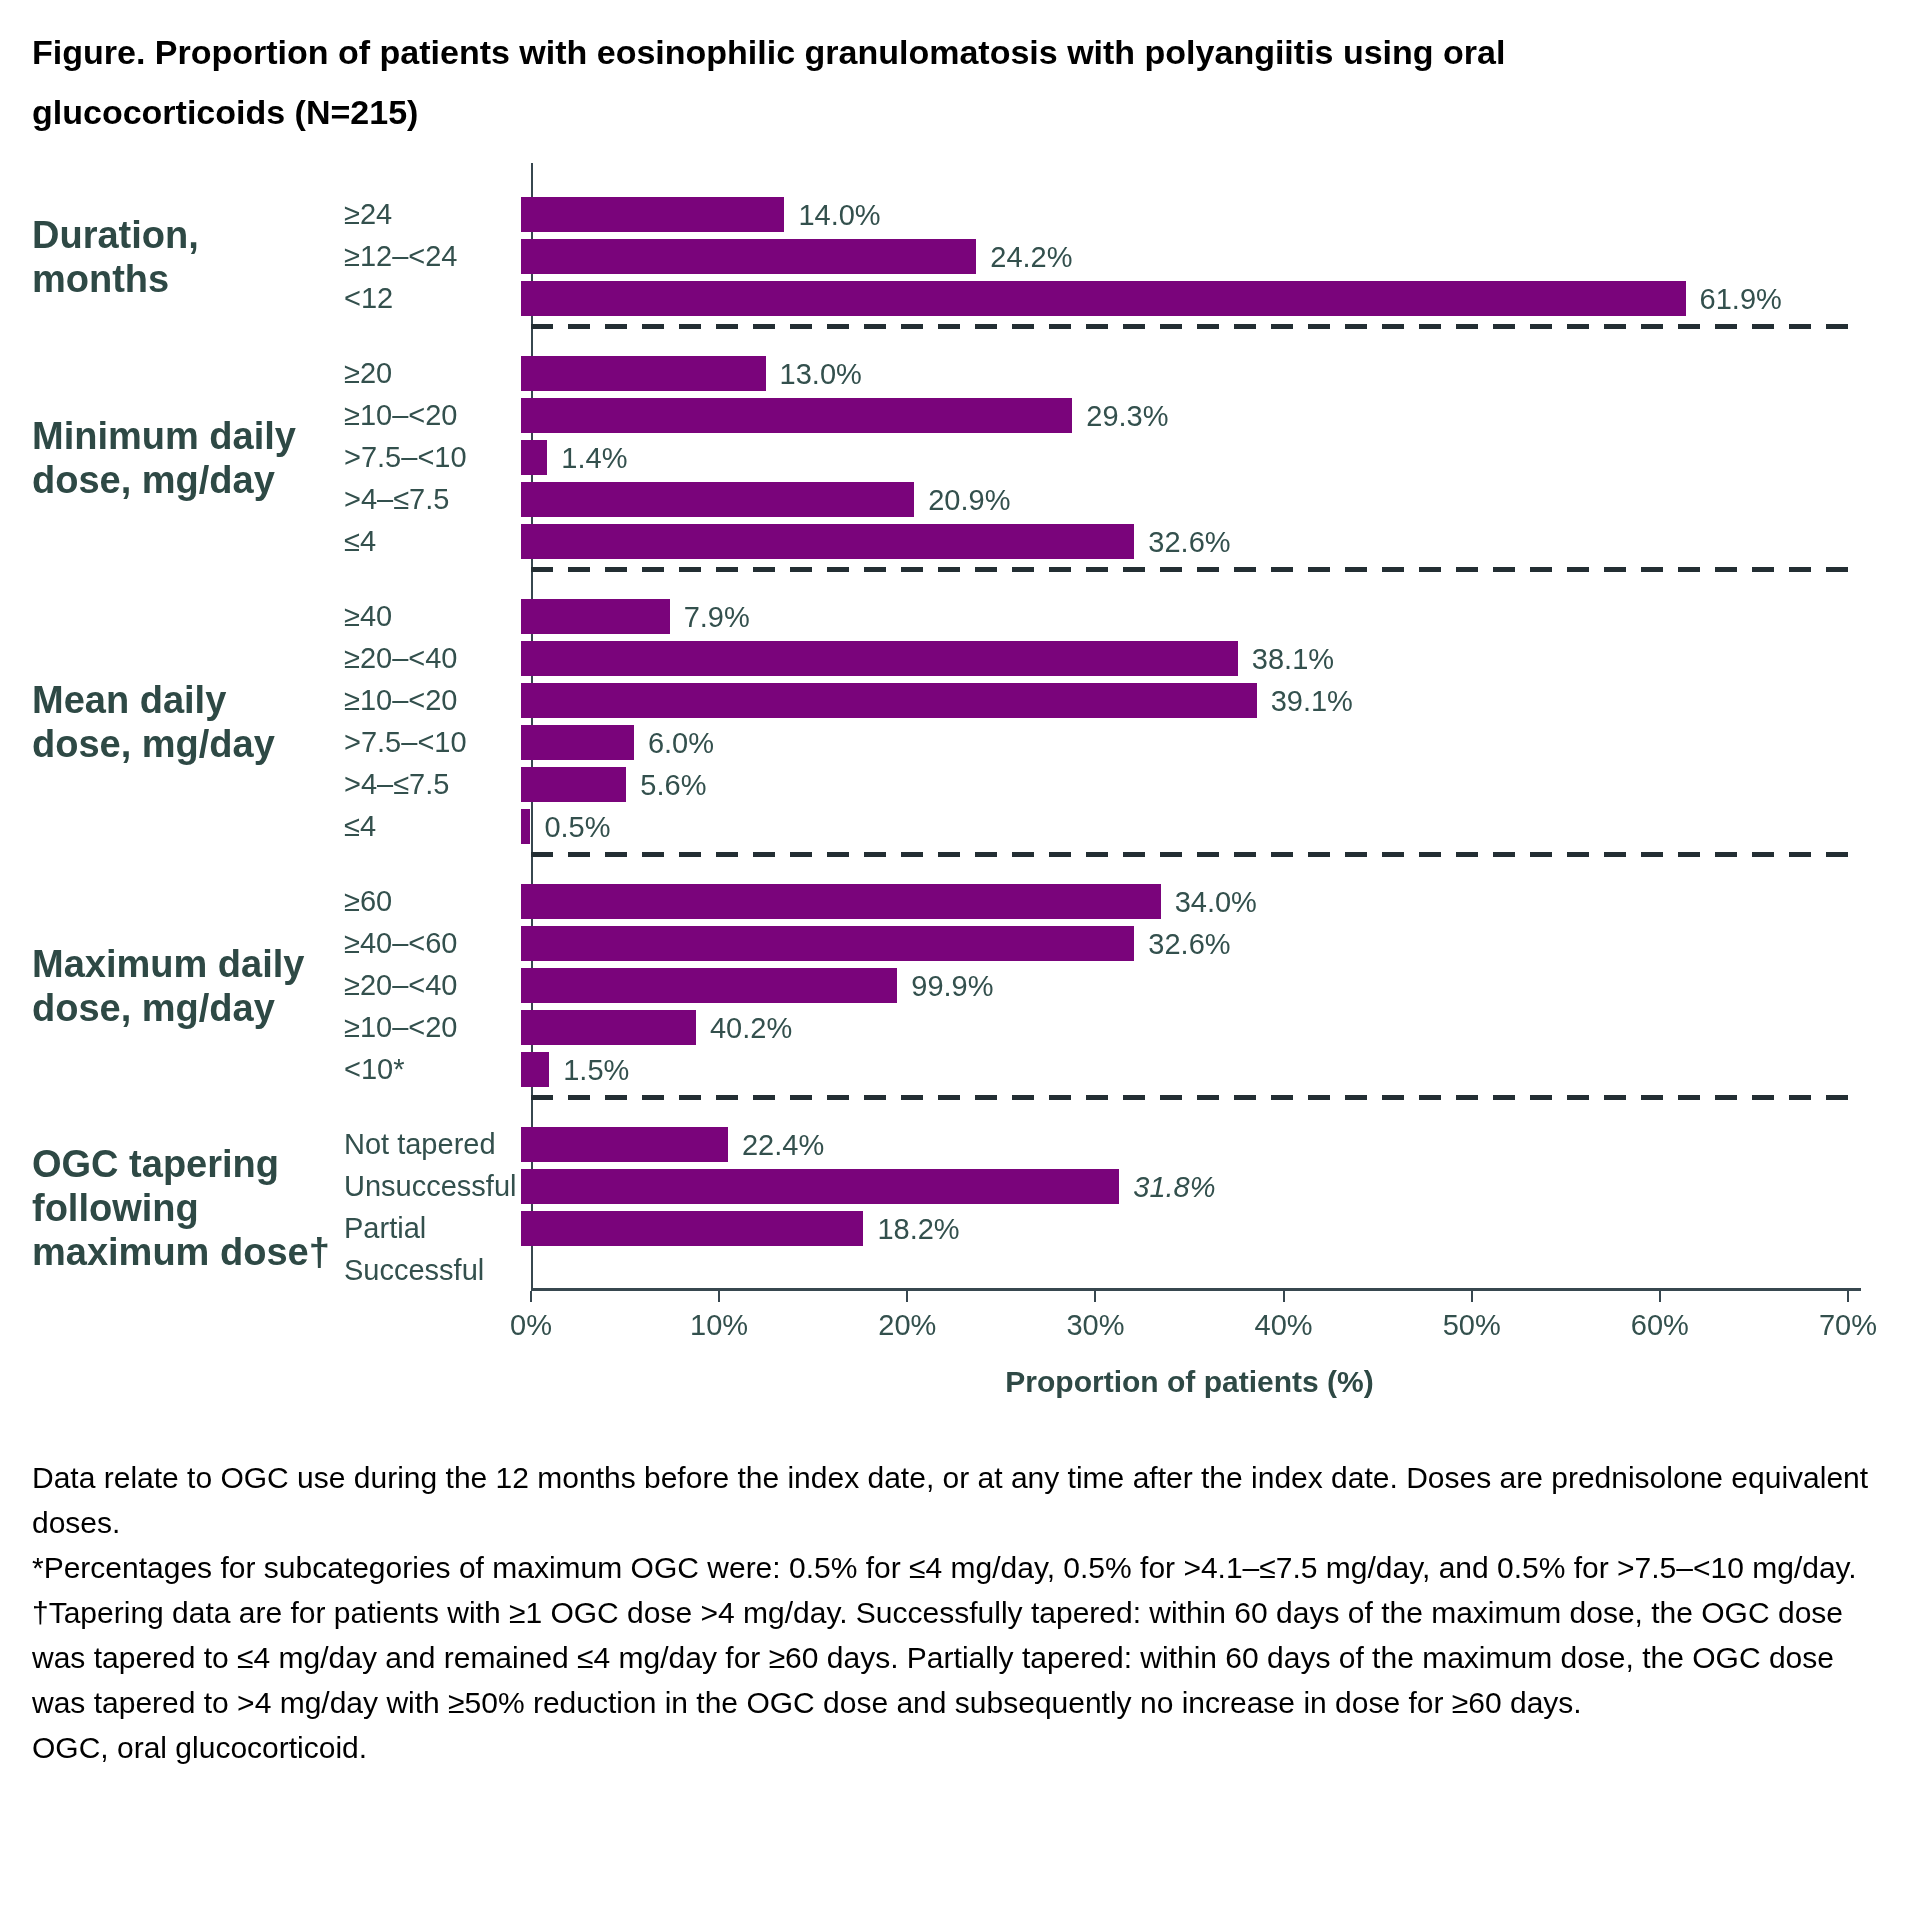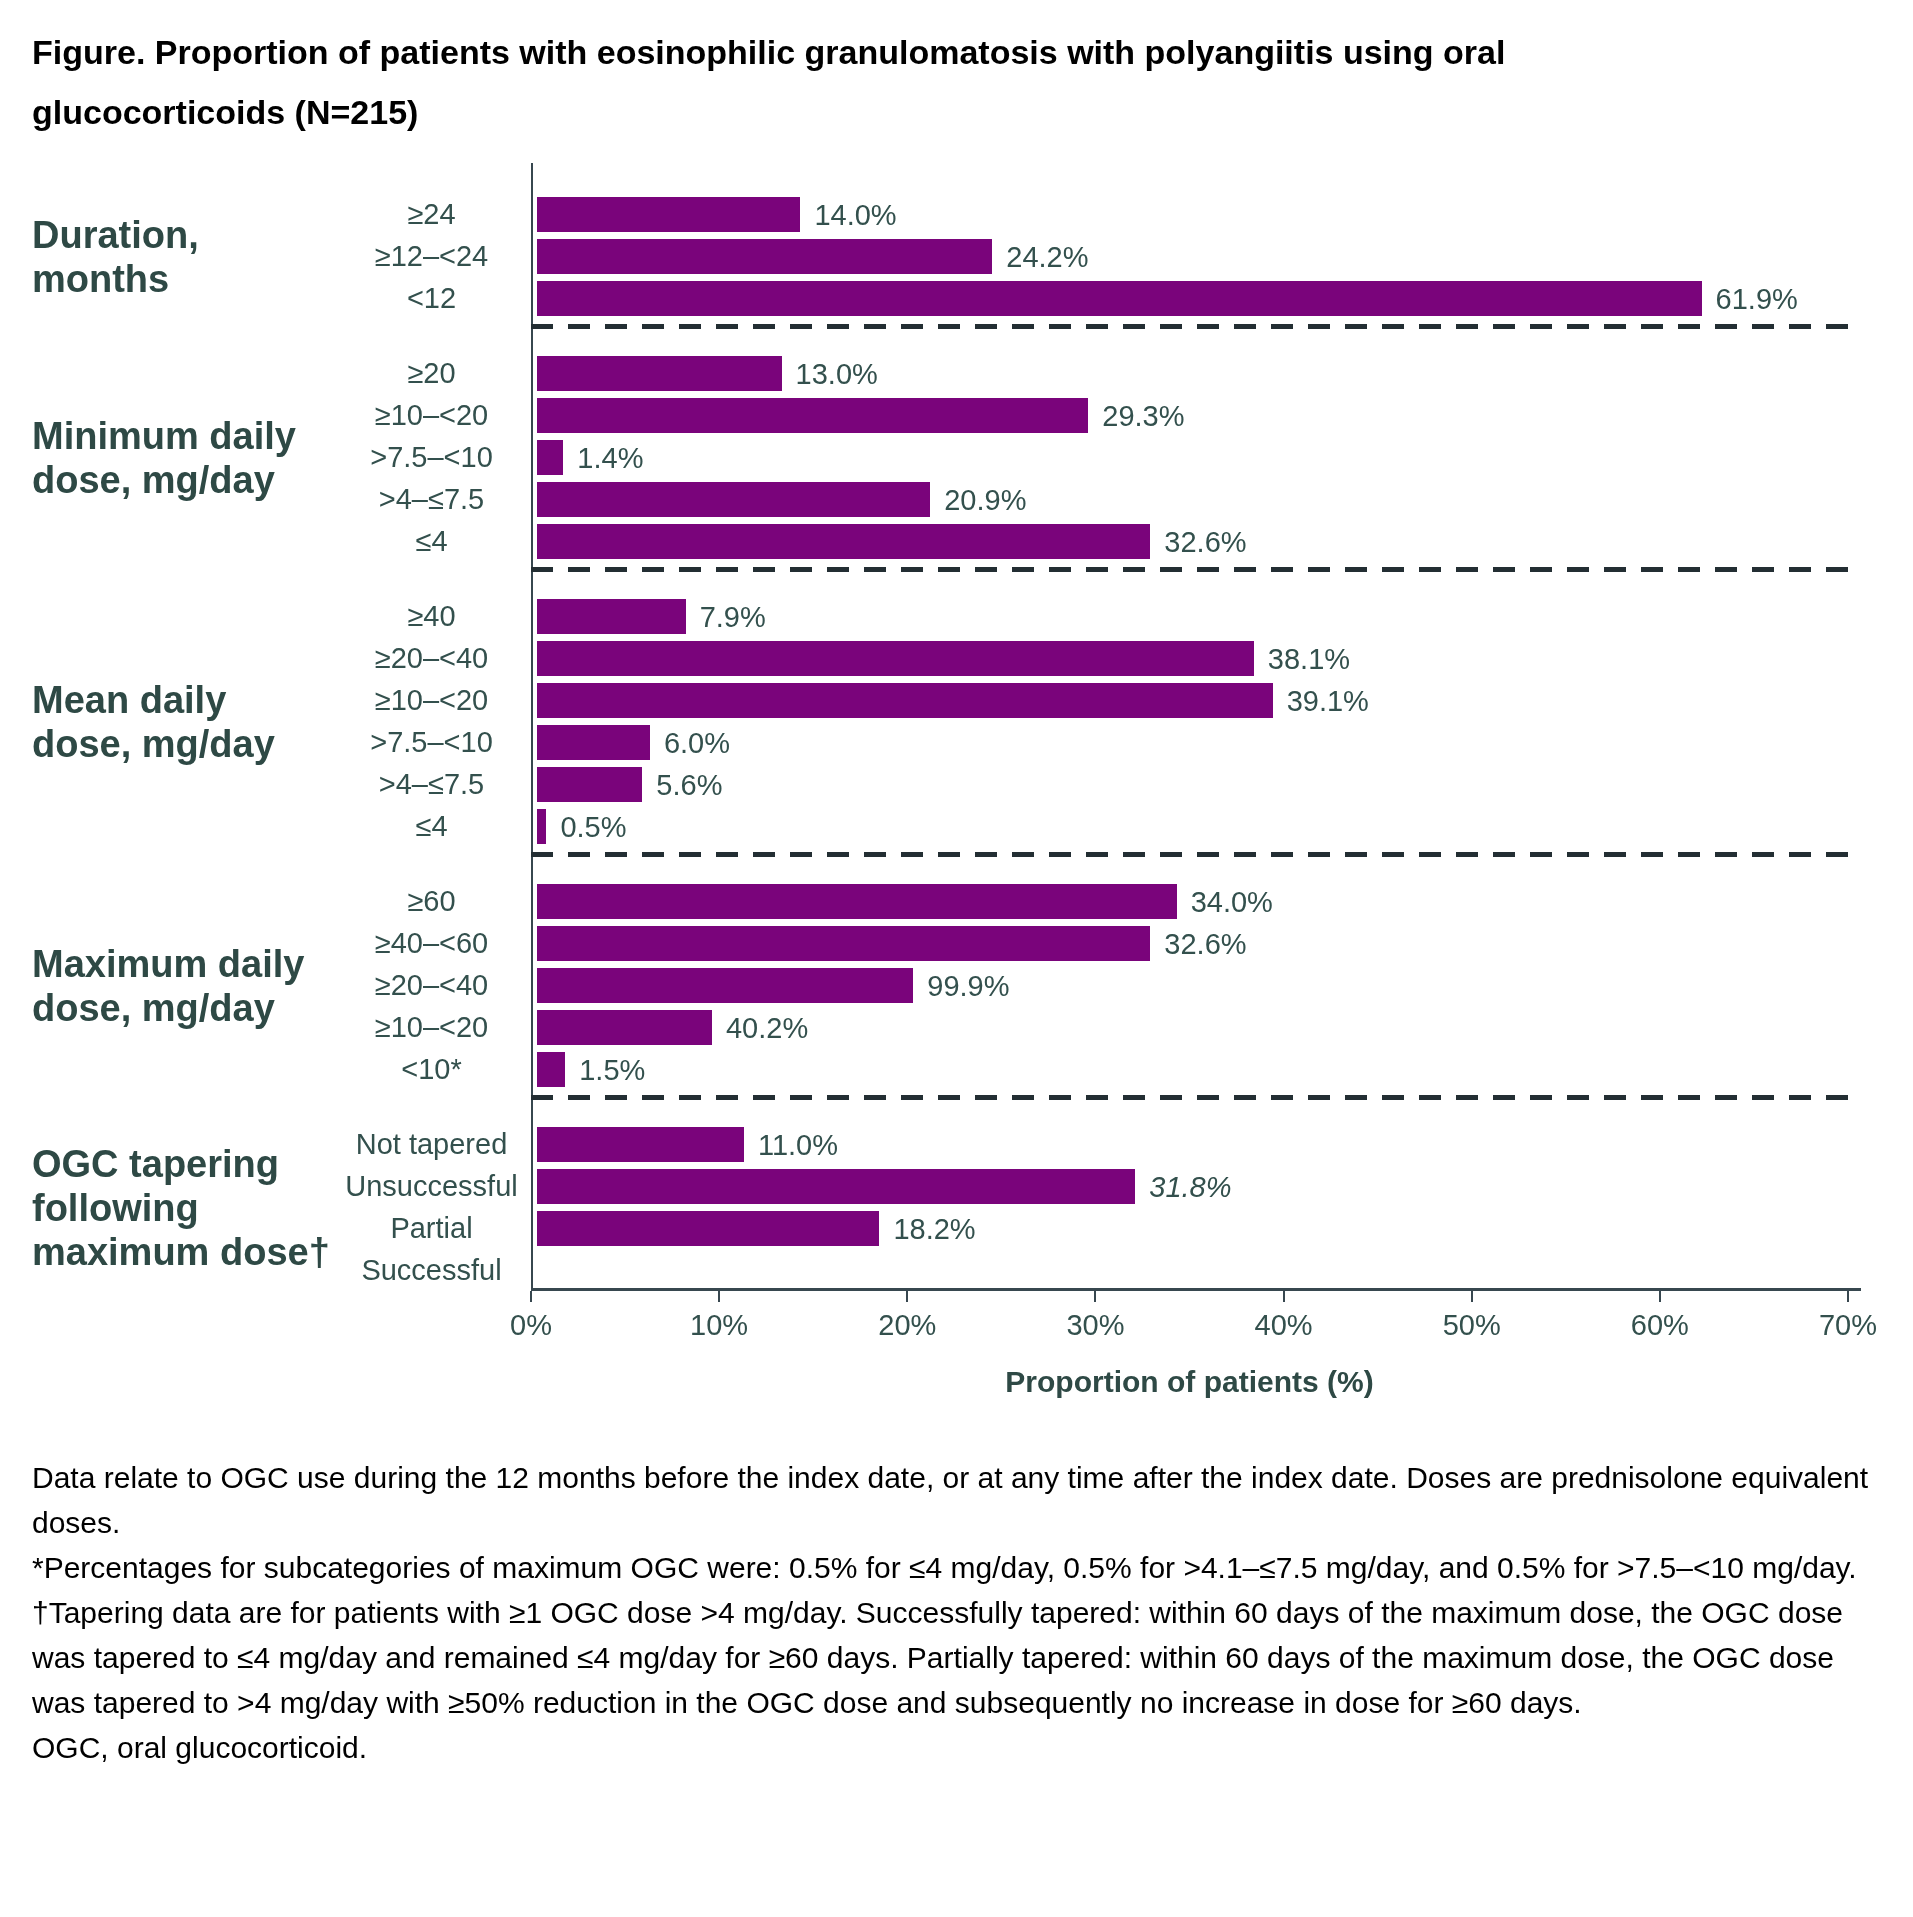--- a/index.html
+++ b/index.html
@@ -45,22 +45,22 @@
     width: 312px;
     display: flex; align-items: center;
     font-size: 38px; font-weight: bold;
     color: var(--teal-bold);
     line-height: 44px;
     white-space: pre-line;
   }
   .rows { flex: 1; display: flex; flex-direction: column; gap: 7px; }
   .row { display: flex; align-items: center; height: 35px; }
   .cat {
-    width: 175px; padding-right: 18px;
-    text-align: center;
+    width: 175px; padding-right: 2px;
+    text-align: left;
     font-size: 29px;
     color: var(--teal-text);
     white-space: nowrap;
   }
   .bar-area { width: 1317px; height: 35px; position: relative; }
   .bar {
     position: absolute; left: 0; top: 0; bottom: 0;
     background: var(--bar);
   }
   .val {
@@ -296,21 +296,21 @@
         </div>
         <div class="group">
           <div class="group-label">OGC tapering
 following
 maximum dose†</div>
           <div class="rows">
             <div class="row">
               <div class="cat">Not tapered</div>
               <div class="bar-area">
                 <div class="bar" style="width: 15.7143%;"></div>
-                <div class="val" style="left: calc(15.7143% + 14px);">11.0%</div>
+                <div class="val" style="left: calc(15.7143% + 14px);">22.4%</div>
               </div>
             </div>
             <div class="row">
               <div class="cat">Unsuccessful</div>
               <div class="bar-area">
                 <div class="bar" style="width: 45.4286%;"></div>
                 <div class="val" style="left: calc(45.4286% + 14px); font-style: italic;">31.8%</div>
               </div>
             </div>
             <div class="row">

